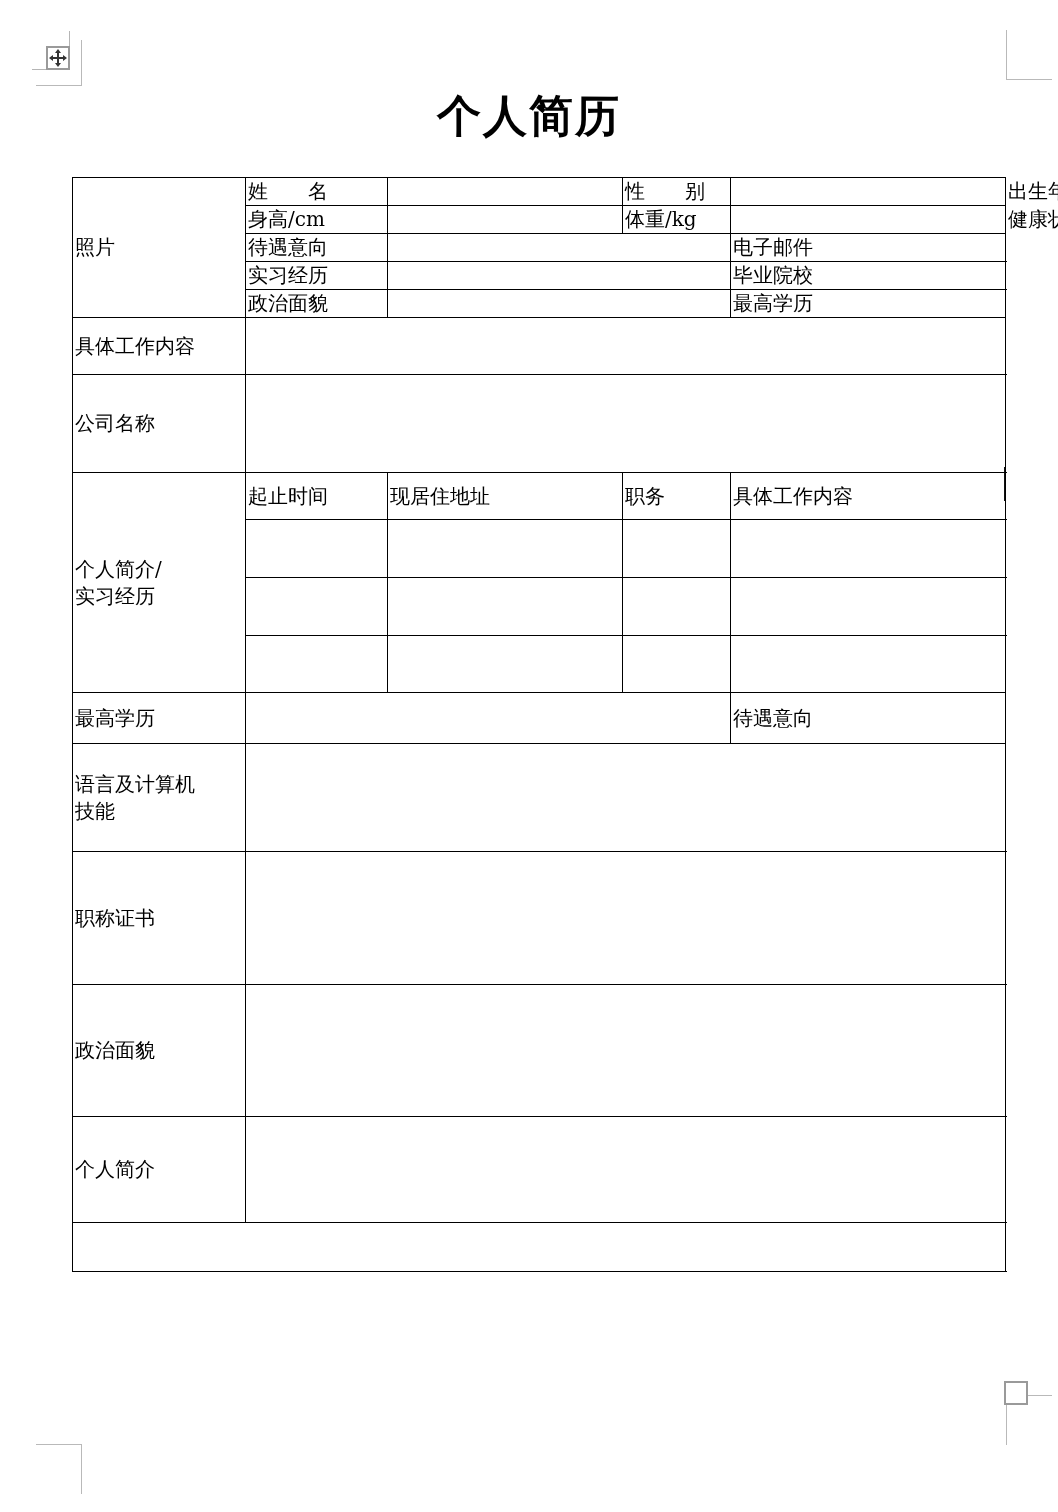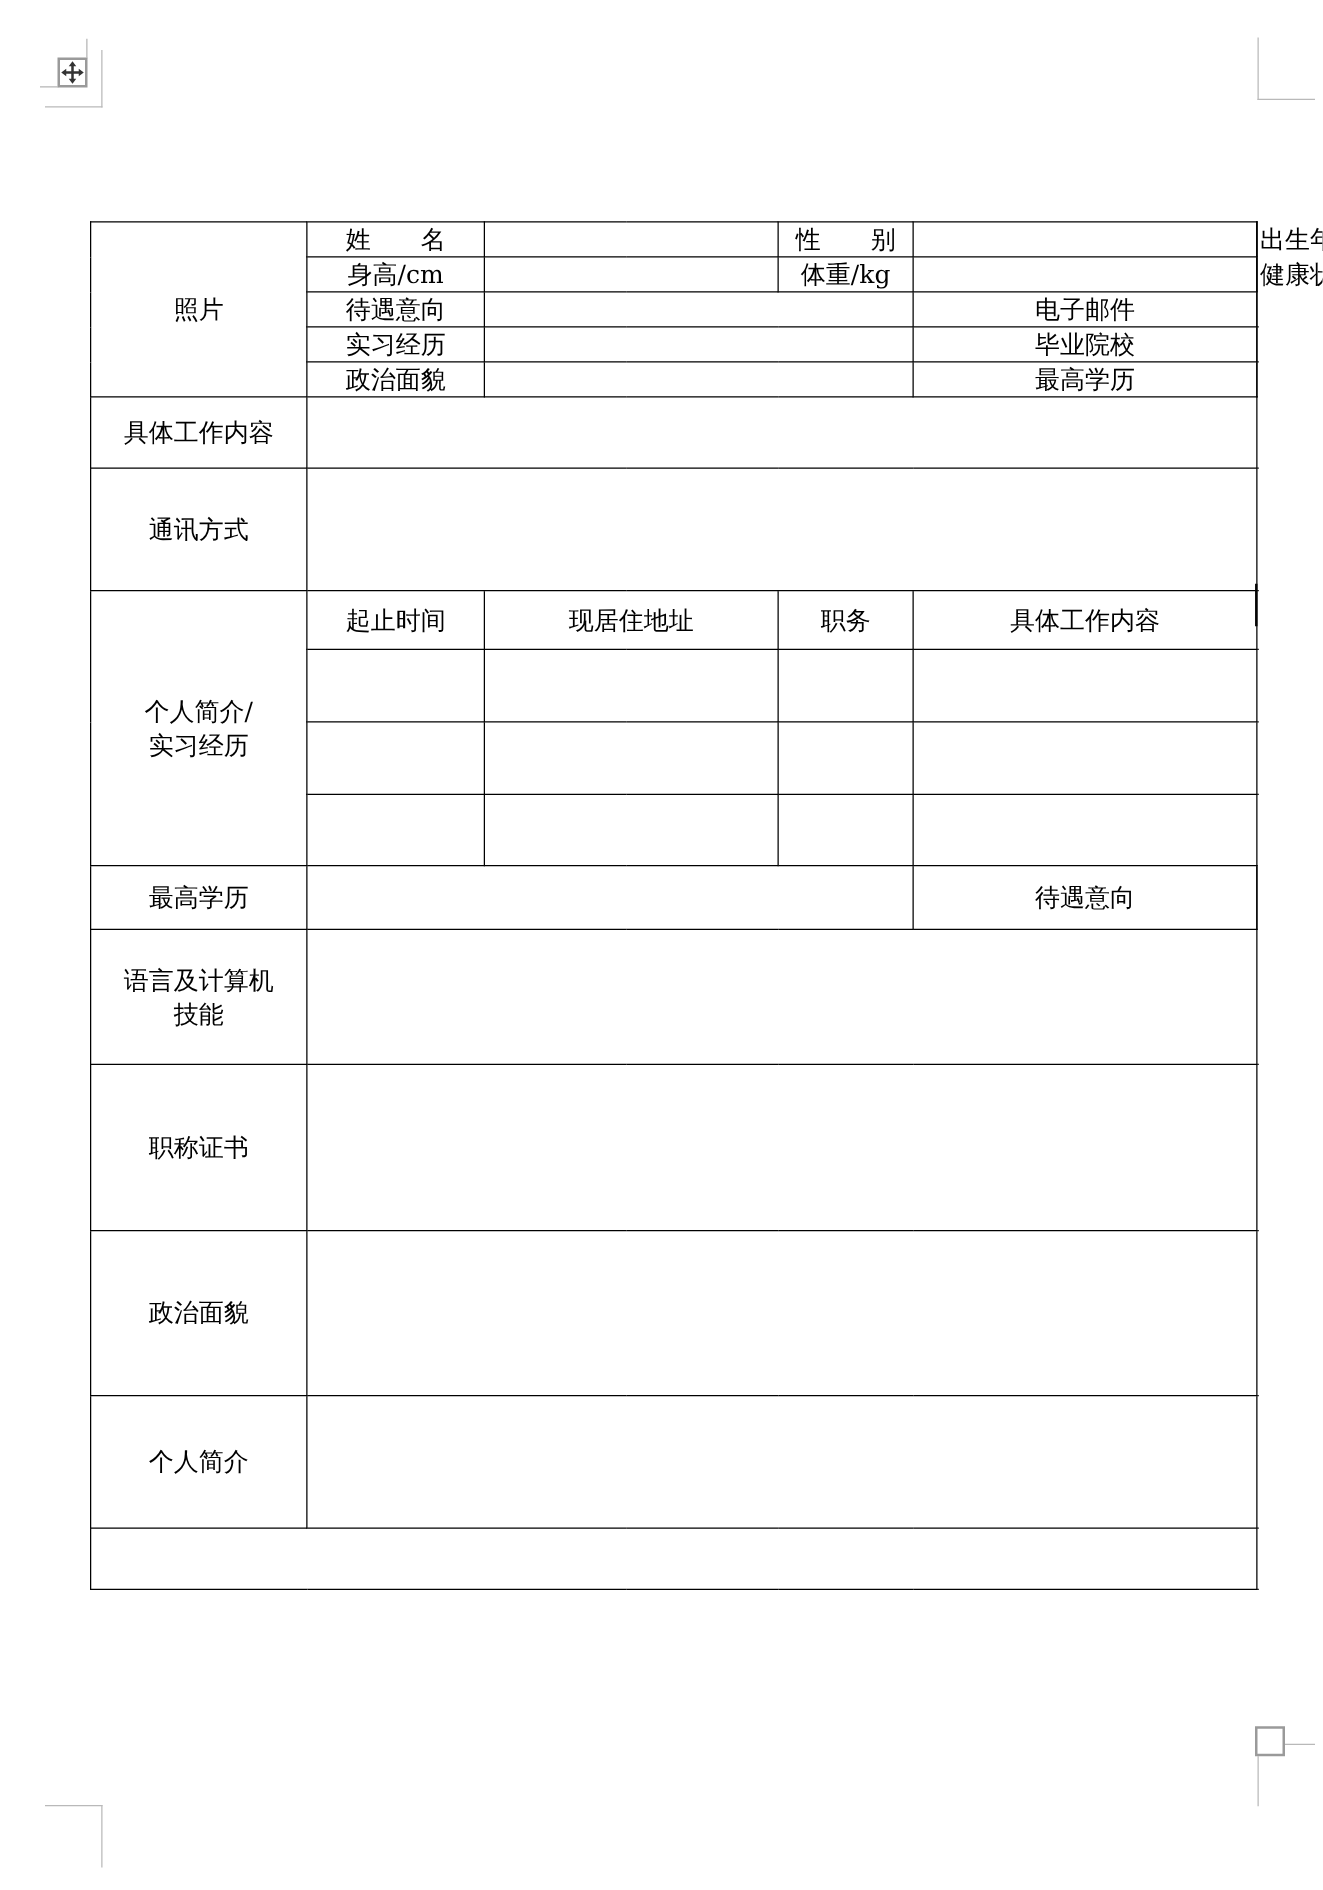--- a/index.html
+++ b/index.html
@@ -57,21 +57,21 @@
   }
 
   
   table.resume{
     position:absolute;left:72px;top:177px;width:933px;
     border-collapse:collapse;
     table-layout:fixed;
   }
   table.resume td{
     border:1px solid #000;
-    text-align:center;
+    text-align:left;
     vertical-align:middle;
     font-size:20px;
     line-height:1.35;
     padding:0 2px;
     font-family:"DejaVu Serif","Liberation Serif",serif;
   }
   td.lbl{white-space:nowrap;}
   td.blank{}
   .two-line{line-height:1.5;}
 </style>
@@ -102,20 +102,21 @@
   <div class="move-handle">
     <svg viewBox="0 0 20 20">
       <path fill="#333" d="M10 1 L13 5 L11 5 L11 9 L15 9 L15 7 L19 10 L15 13 L15 11 L11 11 L11 15 L13 15 L10 19 L7 15 L9 15 L9 11 L5 11 L5 13 L1 10 L5 7 L5 9 L9 9 L9 5 L7 5 Z"></path>
     </svg>
   </div>
 
   <div class="stray-line"></div>
 
   <div class="resize-handle"></div>
 
+  <div class="title">个人简历</div>
 
   <table class="resume">
     <colgroup>
       <col style="width:173px">
       <col style="width:142px">
       <col style="width:113px">
       <col style="width:122px">
       <col style="width:108px">
       <col style="width:275px">
     </colgroup>
@@ -160,21 +161,21 @@
         <td class="lbl">最高学历</td>
         <td colspan="2" class="blank"></td>
       </tr>
 
       <tr>
         <td class="lbl" style="height:56px">具体工作内容</td>
         <td colspan="6" class="blank"></td>
       </tr>
 
       <tr>
-        <td class="lbl" style="height:97px">通讯方式</td>
+        <td class="lbl" style="height:97px">公司名称</td>
         <td colspan="6" class="blank"></td>
       </tr>
 
       <tr>
         <td rowspan="4" class="lbl two-line">
           <span>个人简介/</span><br>
           <span>实习经历</span>
         </td>
         <td style="height:46px" class="lbl">起止时间</td>
         <td colspan="2" class="lbl">现居住地址</td>

